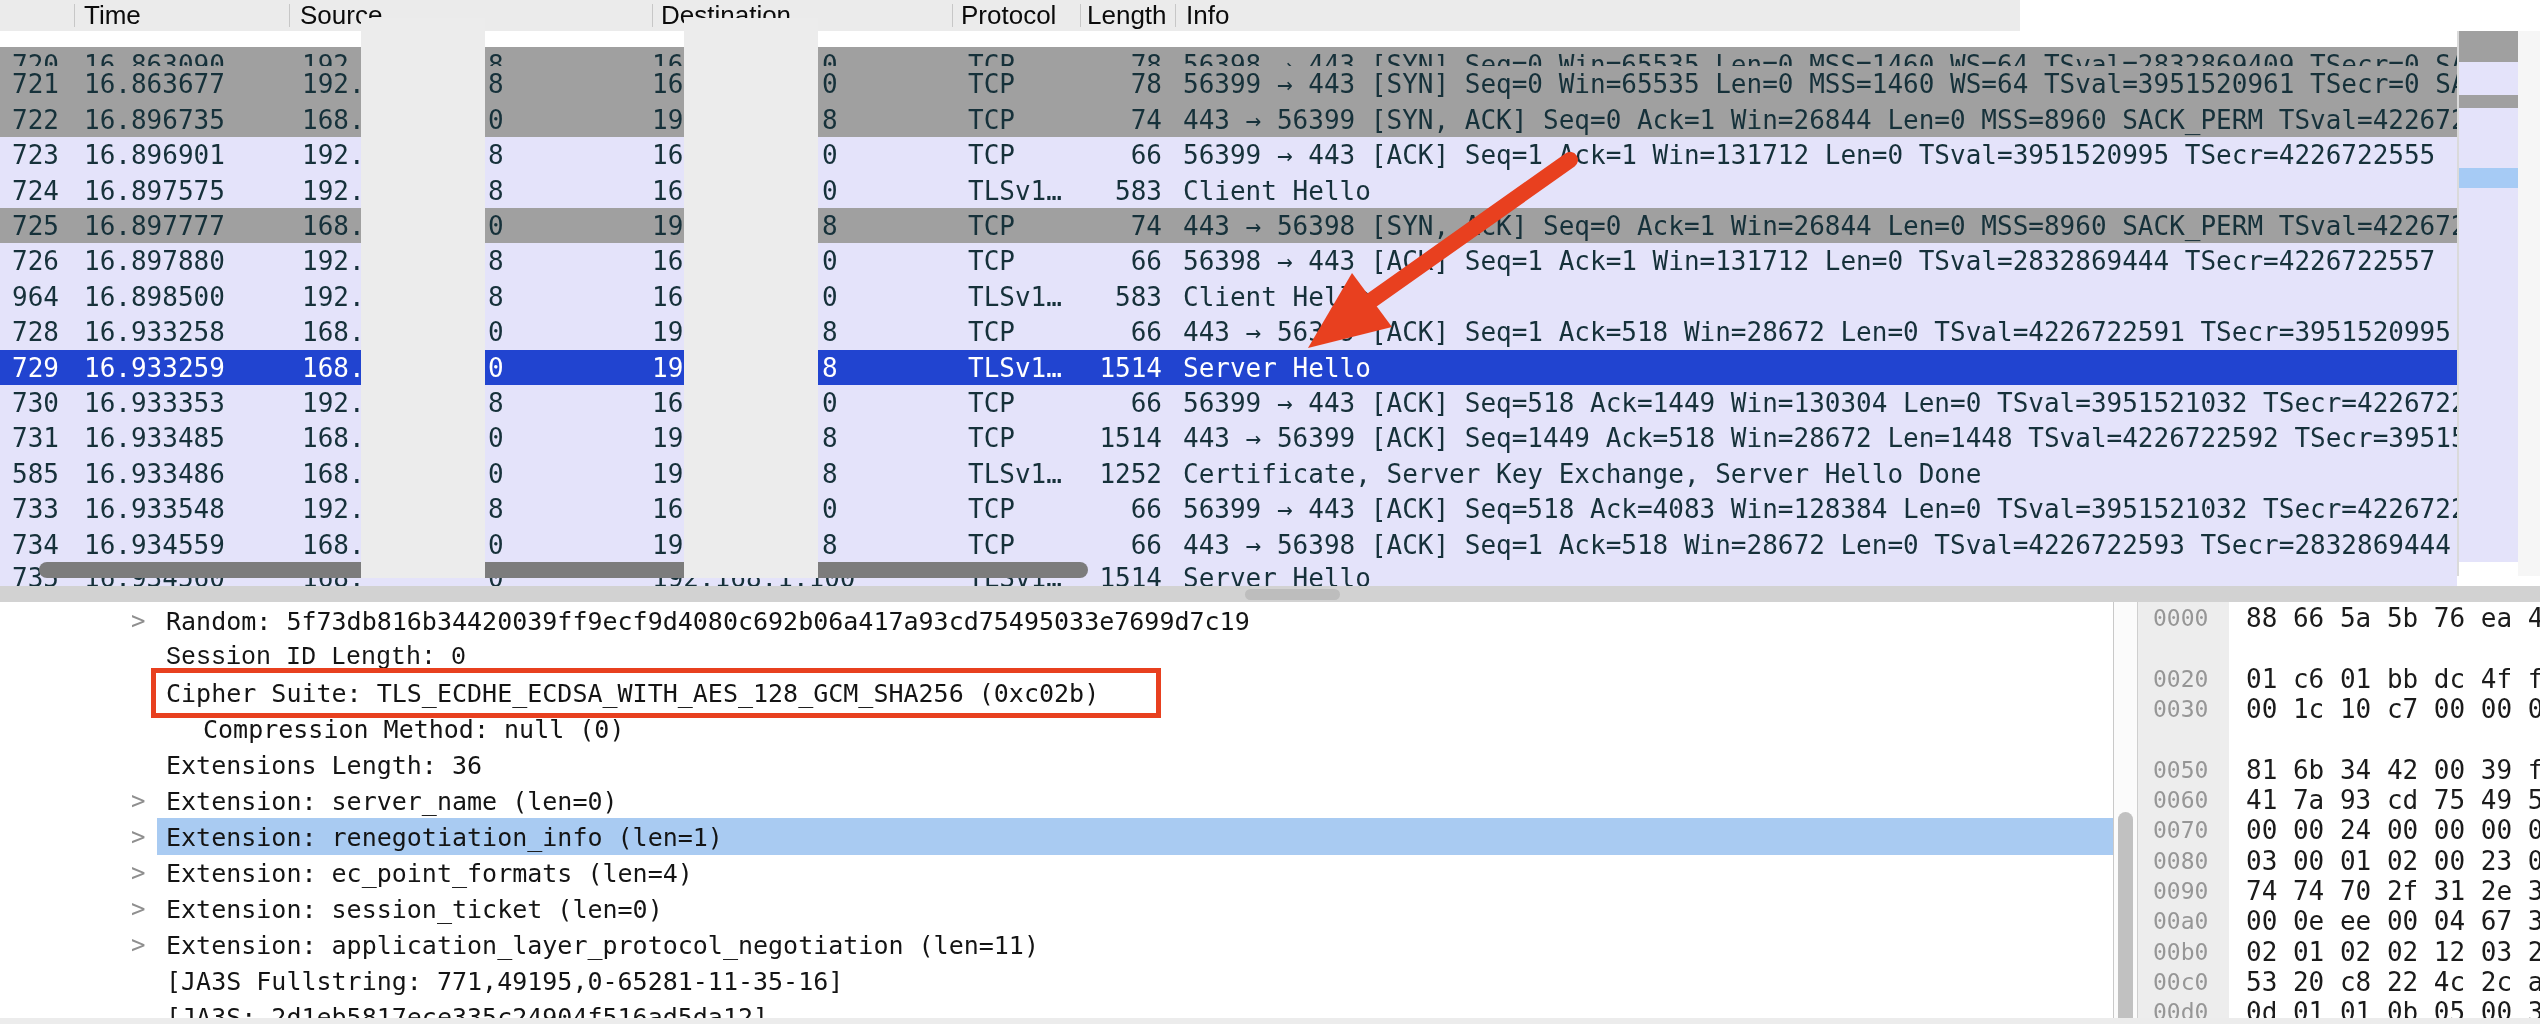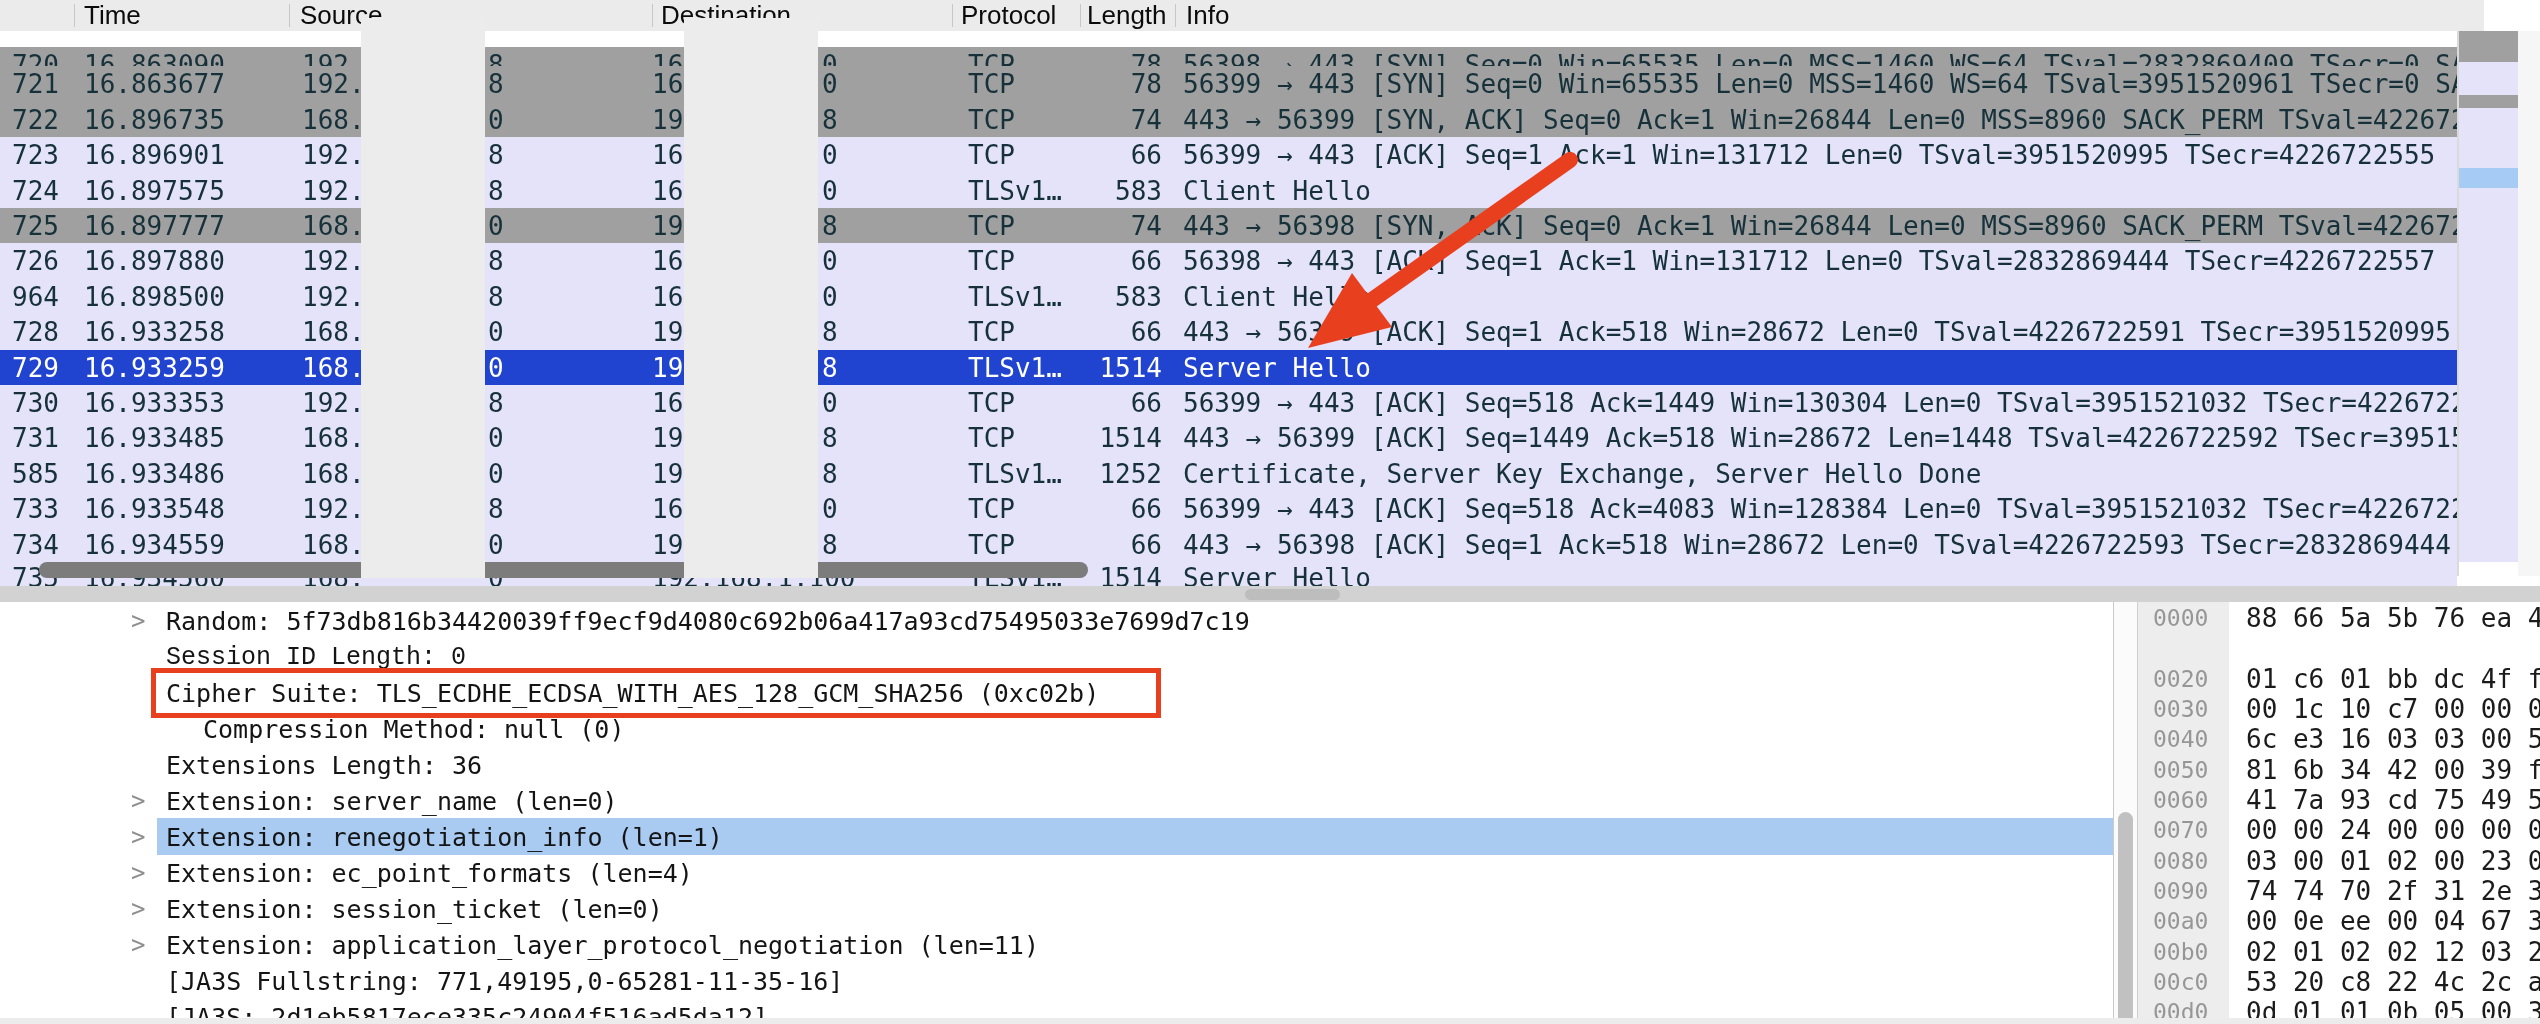--- a/index.html
+++ b/index.html
@@ -1,20 +1,20 @@
 <!DOCTYPE html>
 <html style="--row-gray: #a0a0a0; --row-lavender: #e4e3fa; --row-selected: #2144d0; --row-text: #16313a; --selected-text: #ffffff; --annotation-red: #e8401f; --detail-highlight: #a9cbf2; --minimap-selected: #a6cbf5; --header-bg: #ebebeb;"><head>
 <meta charset="utf-8">
 <style>
   html,body{margin:0;padding:0;background:#fff;}
   #root{position:relative;width:2540px;height:1024px;overflow:hidden;background:#fff;
         font-family:"DejaVu Sans Mono",monospace;}
   
   #plist{position:absolute;left:0;top:0;width:2540px;height:586px;background:#fff;}
-  #phead{position:absolute;left:0;top:0;width:2484px;height:31px;background:var(--header-bg);
+  #phead{position:absolute;left:0;top:0;width:2020px;height:31px;background:var(--header-bg);
          font-family:"Liberation Sans",sans-serif;font-size:26px;color:#0b0b0b;}
   .hcell{position:absolute;top:0;line-height:31px;white-space:nowrap;overflow:hidden;}
   .hsep{position:absolute;top:4px;width:1px;height:23px;background:#c7c7c7;}
   #prows{position:absolute;left:0;top:31px;width:2457px;height:555px;overflow:hidden;}
   .prow{position:absolute;left:0;width:2457px;height:36px;overflow:hidden;
         font-size:26px;line-height:36px;color:var(--row-text);white-space:nowrap;}
   .prow.gray{background:var(--row-gray);}
   .prow.lav{background:var(--row-lavender);}
   .prow.sel{background:var(--row-selected);color:var(--selected-text);}
   .pc{position:absolute;top:0;line-height:36px;}
@@ -304,24 +304,20 @@
         <span class="hbytes">88 66 5a 5b 76 ea 4</span>
       </div>
       <div class="hrow" style="top:62px;">
         <span class="hoff">0020</span>
         <span class="hbytes">01 c6 01 bb dc 4f f</span>
       </div>
       <div class="hrow" style="top:92px;">
         <span class="hoff">0030</span>
         <span class="hbytes">00 1c 10 c7 00 00 0</span>
       </div>
-      <div class="hrow" style="top:122px;">
-        <span class="hoff">0040</span>
-        <span class="hbytes">6c e3 16 03 03 00 5</span>
-      </div>
       <div class="hrow" style="top:153px;">
         <span class="hoff">0050</span>
         <span class="hbytes">81 6b 34 42 00 39 f</span>
       </div>
       <div class="hrow" style="top:183px;">
         <span class="hoff">0060</span>
         <span class="hbytes">41 7a 93 cd 75 49 5</span>
       </div>
       <div class="hrow" style="top:213px;">
         <span class="hoff">0070</span>

